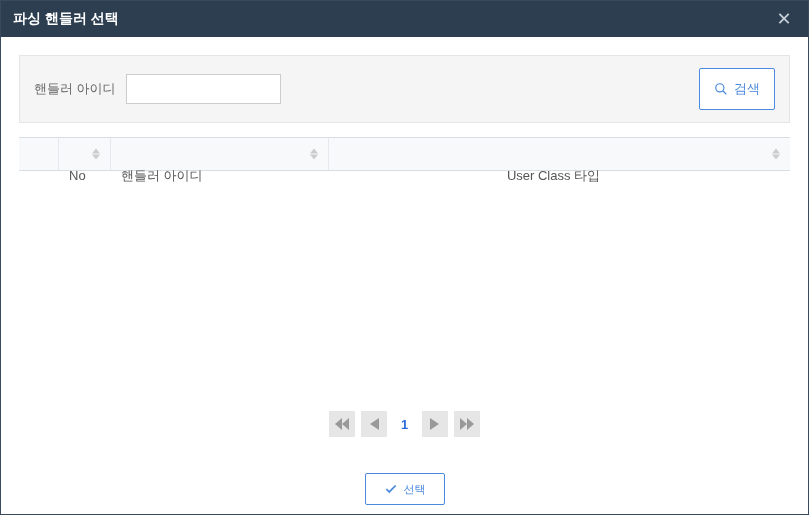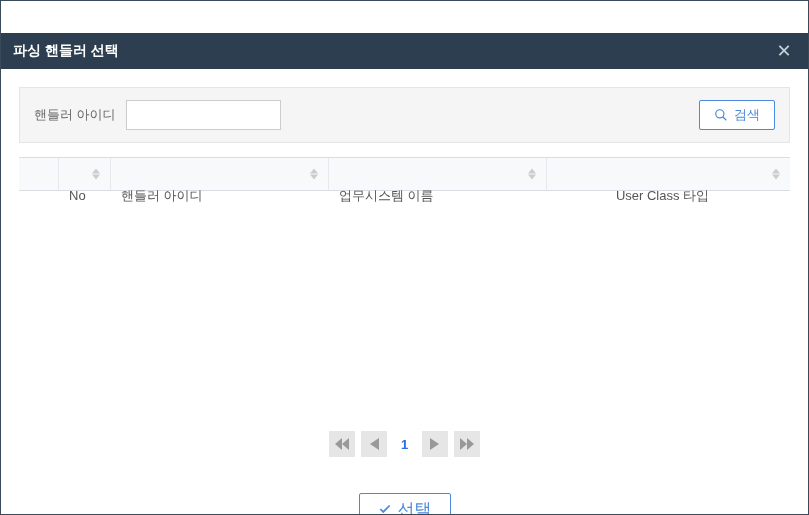--- a/index.html
+++ b/index.html
@@ -1,45 +1,45 @@
 <!DOCTYPE html>
 <html><head>
   <meta charset="utf-8">
   <style>
     * { box-sizing: border-box; margin: 0; padding: 0; }
     body { font-family: "Malgun Gothic", "맑은 고딕", Arial, sans-serif; font-size: 13px; color: #555; background: #fff; width: 809px; height: 515px; border: 1px solid #3a4a5a; position: relative; }
-    .titlebar { background: #2c3e50; color: #fff; height: 36px; display: flex; align-items: center; padding: 0 12px; justify-content: space-between; margin-top: 32px; }
+    .titlebar { background: #2c3e50; color: #fff; height: 36px; display: flex; align-items: center; padding: 0 12px; justify-content: space-between; }
     .titlebar .title { font-weight: bold; font-size: 14px; }
     .close-btn { color: #c5ced6; font-size: 18px; cursor: pointer; background: none; border: none; width: 24px; height: 24px; display: flex; align-items: center; justify-content: center; }
     .content { padding: 18px; }
     .search-bar { background: #f5f5f5; border: 1px solid #e5e5e5; padding: 12px 14px; display: flex; align-items: center; }
     .search-label { color: #666; font-size: 13px; margin-right: 10px; white-space: nowrap; }
     .search-input { height: 30px; width: 155px; border: 1px solid #ccc; padding: 0 8px; font-size: 13px; background: #fff; }
     .spacer { flex: 1; }
-    .search-btn { height: 30px; border: 1px solid #4a89dc; background: #fff; color: #4a89dc; padding: 0 14px; font-size: 13px; cursor: pointer; display: inline-flex; align-items: center; gap: 6px; border-radius: 2px; }
+    .search-btn { height: 42px; border: 1px solid #4a89dc; background: #fff; color: #4a89dc; padding: 0 14px; font-size: 13px; cursor: pointer; display: inline-flex; align-items: center; gap: 6px; border-radius: 2px; }
     .search-btn svg { width: 14px; height: 14px; stroke: #4a89dc; }
     .table-area { margin-top: 14px; }
     .table-header { display: flex; background: #f7f9fb; border-top: 1px solid #d8dde3; border-bottom: 1px solid #d8dde3; height: 34px; }
     .th { display: flex; align-items: center; padding: 0 10px; color: #555; border-right: 1px solid #e5e8ec; position: relative; }
     .th:last-child { border-right: none; text-align: center; }
     .th .label { flex: 1; margin-top: 43px; }
     .sort-arrows { display: flex; flex-direction: column; line-height: 0; margin-left: 4px; }
     .sort-arrows svg { width: 8px; height: 6px; }
     .th.col-check { width: 40px; justify-content: center; }
     .th.col-no { width: 52px; }
     .th.col-id { width: 218px; }
     .th.col-sys { width: 218px; }
     .th.col-user { flex: 1; }
     .table-body { height: 230px; }
     .pagination { display: flex; justify-content: center; align-items: center; gap: 6px; margin-top: 10px; }
     .page-btn { width: 26px; height: 26px; background: #e6e6e6; border: none; display: flex; align-items: center; justify-content: center; cursor: pointer; }
     .page-btn svg { fill: #999; }
     .page-num { color: #2d6cdf; font-size: 13px; padding: 0 8px; font-weight: bold; }
     .footer-buttons { display: flex; justify-content: center; gap: 10px; margin-top: 36px; }
-    .footer-btn { height: 32px; border: 1px solid #c8c8c8; background: #fff; color: #666; padding: 0 18px; font-size: 17px; cursor: pointer; display: inline-flex; align-items: center; gap: 6px; border-radius: 2px; }
+    .footer-btn { height: 32px; border: 1px solid #c8c8c8; background: #fff; color: #666; padding: 0 18px; font-size: 11px; cursor: pointer; display: inline-flex; align-items: center; gap: 6px; border-radius: 2px; }
     .footer-btn.primary { border-color: #4a89dc; color: #4a89dc; }
   </style>
 </head>
 <body>
 
 <div class="titlebar">
   <span class="title">파싱 핸들러 선택</span>
   <button class="close-btn">
     <span>✕</span>
   </button>
@@ -69,31 +69,20 @@
           <svg viewBox="0 0 10 6">
               <polygon points="5,0 10,6 0,6" fill="#ccc"></polygon>
             </svg>
           <svg viewBox="0 0 10 6">
               <polygon points="0,0 10,0 5,6" fill="#ccc"></polygon>
             </svg>
         </span>
       </div>
       <div class="th col-id">
         <span class="label">핸들러 아이디</span>
-        <span class="sort-arrows">
-          <svg viewBox="0 0 10 6">
-              <polygon points="5,0 10,6 0,6" fill="#ccc"></polygon>
-            </svg>
-          <svg viewBox="0 0 10 6">
-              <polygon points="0,0 10,0 5,6" fill="#ccc"></polygon>
-            </svg>
-        </span>
-      </div>
-      <div class="th col-sys">
-        <span class="label">업무시스템 이름</span>
         <span class="sort-arrows">
           <svg viewBox="0 0 10 6">
               <polygon points="5,0 10,6 0,6" fill="#ccc"></polygon>
             </svg>
           <svg viewBox="0 0 10 6">
               <polygon points="0,0 10,0 5,6" fill="#ccc"></polygon>
             </svg>
         </span>
       </div>
       <div class="th col-user">

